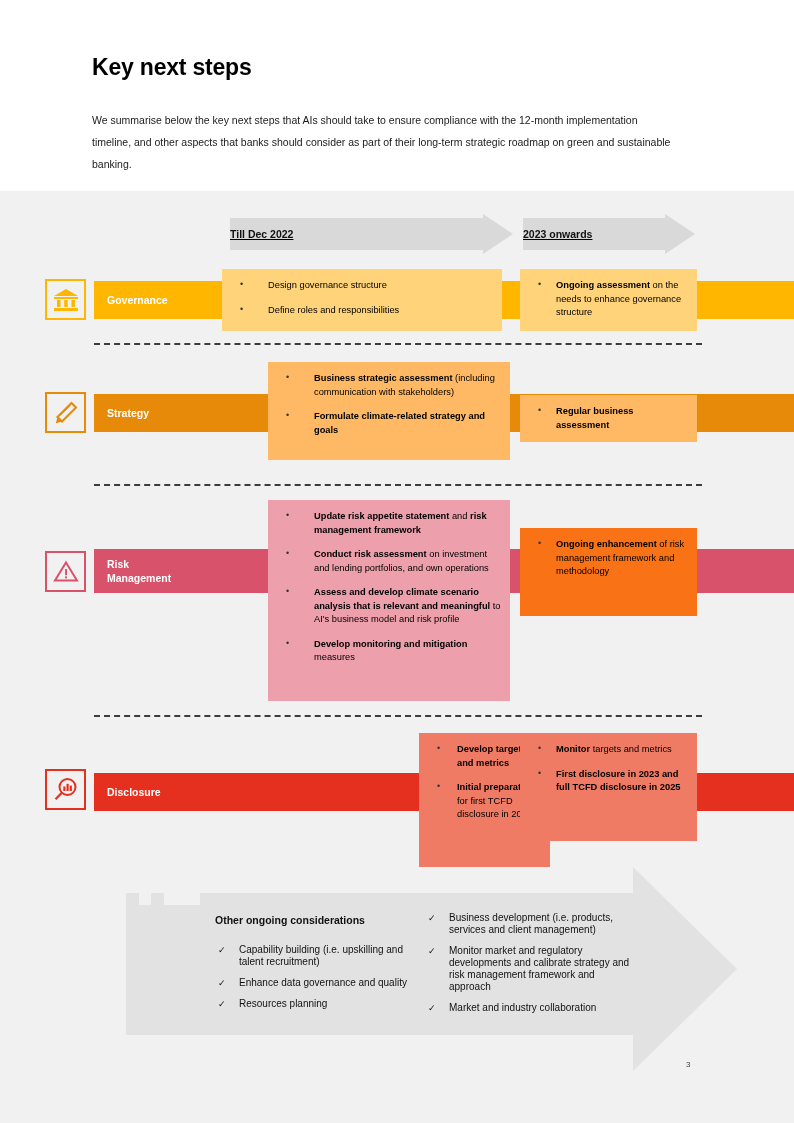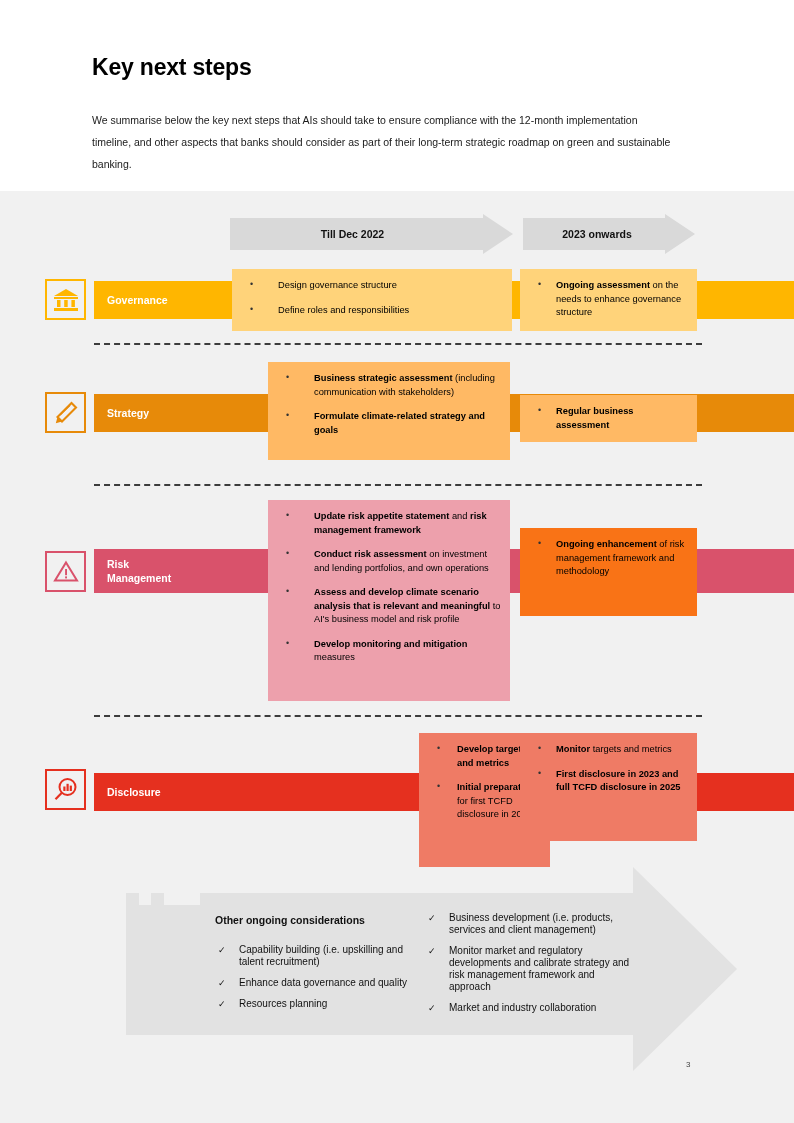--- a/index.html
+++ b/index.html
@@ -27,21 +27,21 @@
 
   
   #diagram-canvas {
     position:absolute; left:0; top:191px; width:794px; height:932px;
     background:#f1f1f1;
   }
 
   
   .phase-arrow {
     position:absolute; height:40px; display:flex;
-    align-items:center; justify-content:center;
+    align-items:center; text-decoration:underline;
   }
   .phase-arrow .body {
     position:absolute; left:0; top:4px; height:32px;
     background:#d9d9d9;
   }
   .phase-arrow .head {
     position:absolute; top:0; width:0; height:0;
     border-top:20px solid transparent;
     border-bottom:20px solid transparent;
     border-left:30px solid #d9d9d9;
@@ -168,21 +168,21 @@
     <rect x="1" y="9" width="24" height="2" fill="#ffb600"></rect>
     <rect x="4" y="12" width="3.5" height="7" fill="#ffb600"></rect>
     <rect x="11.2" y="12" width="3.5" height="7" fill="#ffb600"></rect>
     <rect x="18.4" y="12" width="3.5" height="7" fill="#ffb600"></rect>
     <rect x="1" y="20" width="24" height="3" fill="#ffb600"></rect>
   </svg>
 </div>
 <div class="row-bar" style="top:281px; background:#ffb600;">
   <span class="rlabel">Governance</span>
 </div>
-<div class="box" style="left:232px; top:269px; width:280px; height:62px; background:#ffd37a;">
+<div class="box" style="left:222px; top:269px; width:280px; height:62px; background:#ffd37a;">
   <ul>
     <li>
       <span class="b"></span><span>Design governance structure</span>
     </li>
     <li>
       <span class="b"></span><span>Define roles and responsibilities</span>
     </li>
   </ul>
 </div>
 <div class="box" style="left:520px; top:269px; width:177px; height:62px; background:#ffd37a;">

